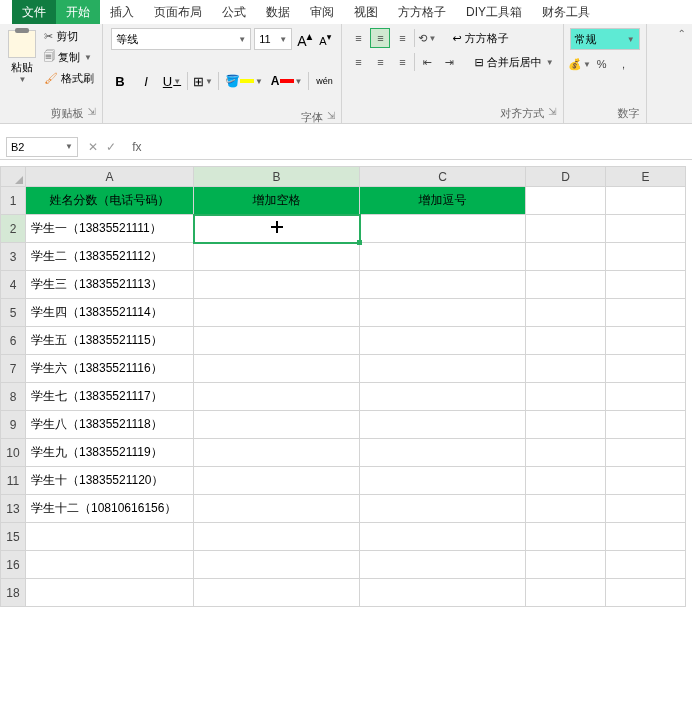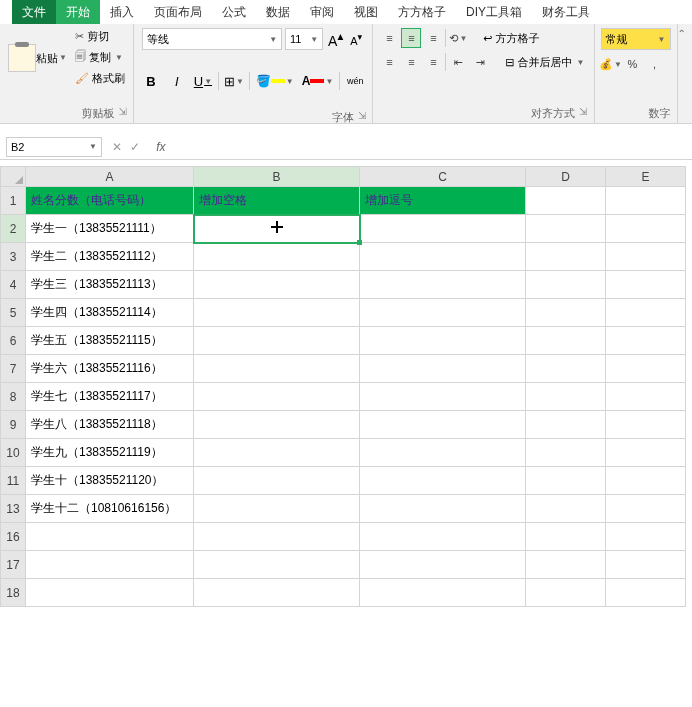--- a/index.html
+++ b/index.html
@@ -12,21 +12,21 @@
 .menubar-item.active { background: #27ae60; color: #fff; }
 
 
 .ribbon { background: #f1f1f1; border-bottom: 1px solid #d4d4d4; display: flex; height: 100px; }
 .ribbon-group { border-right: 1px solid #d4d4d4; padding: 4px 6px 2px 6px; display: flex; flex-direction: column; justify-content: space-between; }
 .ribbon-group-label { text-align: right; font-size: 11px; color: #666; padding-top: 2px; margin-top: 16px; }
 .ribbon-group-label .launcher { float: right; color: #888; font-size: 10px; margin-left: 4px; }
 
 
 .clipboard-content { display: flex; gap: 4px; }
-.paste-btn { display: flex; flex-direction: row; align-items: center; padding: 2px; cursor: pointer; }
+.paste-btn { display: flex; flex-direction: column; align-items: center; padding: 2px; cursor: pointer; }
 .paste-icon { width: 28px; height: 28px; background: #fff8e1; border: 1px solid #ccc; position: relative; }
 .paste-icon::before { content: ""; position: absolute; top: -3px; left: 6px; width: 14px; height: 5px; background: #888; border-radius: 2px; }
 .paste-label { font-size: 11px; margin-top: 2px; }
 .clip-btns { display: flex; flex-direction: column; gap: 2px; }
 .clip-btn { display: flex; align-items: center; gap: 3px; font-size: 11px; cursor: pointer; padding: 1px 2px; }
 .icon-cut { color: #555; }
 .icon-copy { color: #555; }
 .icon-brush { color: #e67e22; }
 
 
@@ -48,44 +48,44 @@
 
 .align-content { display: flex; flex-direction: column; gap: 4px; }
 .align-row { display: flex; gap: 2px; align-items: center; }
 .abtn { width: 20px; height: 20px; display: flex; align-items: center; justify-content: center; cursor: pointer; font-size: 11px; color: #444; }
 .abtn.active { background: #d0e8d0; border: 1px solid #27ae60; }
 .wrap-btn { display: flex; align-items: center; gap: 3px; font-size: 11px; cursor: pointer; padding: 1px 3px; }
 .merge-btn { display: flex; align-items: center; gap: 3px; font-size: 11px; cursor: pointer; padding: 1px 3px; }
 
 
 .number-content { display: flex; flex-direction: column; gap: 4px; }
-.num-select { width: 70px; height: 22px; border: 1px solid #ccc; background: #fde047; padding: 2px 4px; font-size: 11px; display: flex; align-items: center; justify-content: space-between; }
+.num-select { width: 70px; height: 22px; border: 1px solid #ccc; background: #5eead4; padding: 2px 4px; font-size: 11px; display: flex; align-items: center; justify-content: space-between; }
 
 
 .formula-bar { display: flex; align-items: center; height: 26px; border-bottom: 1px solid #d4d4d4; background: #fff; padding-left: 6px; }
-.name-box { width: 96px; height: 20px; border: 1px solid #ccc; padding: 2px 4px; font-size: 11px; display: flex; align-items: center; justify-content: space-between; }
+.name-box { width: 72px; height: 20px; border: 1px solid #ccc; padding: 2px 4px; font-size: 11px; display: flex; align-items: center; justify-content: space-between; }
 .fx-btns { display: flex; gap: 8px; padding: 0 10px; color: #999; }
-.fx-label { font-style: italic; color: #666; padding: 0 6px; }
+.fx-label { color: #666; padding: 0 6px; }
 .formula-input { flex: 1; height: 20px; border: none; padding: 2px; font-size: 11px; }
 
 
 .grid-container { position: relative; }
 .grid { border-collapse: collapse; table-layout: fixed; }
 .grid th, .grid td { border: 1px solid #d4d4d4; font-size: 12px; font-weight: normal; }
 .corner { width: 25px; height: 20px; background: #e6e6e6; border-right: 1px solid #bbb; border-bottom: 1px solid #bbb; position: relative; }
 .corner::after { content: ""; position: absolute; right: 2px; bottom: 2px; width: 0; height: 0; border-left: 8px solid transparent; border-bottom: 8px solid #b0b0b0; }
 .col-header { background: #e6e6e6; height: 20px; text-align: center; color: #444; }
 .col-header.w-a { width: 168px; }
 .col-header.w-b { width: 166px; }
 .col-header.w-c { width: 166px; }
 .col-header.w-d { width: 80px; }
 .col-header.w-e { width: 80px; }
 .row-header { background: #e6e6e6; width: 25px; text-align: center; color: #444; height: 28px; }
 .cell { background: #fff; padding: 3px 5px; height: 28px; vertical-align: middle; }
-.cell.header-cell { background: #00b050; color: #4c1d95; text-align: left; }
+.cell.header-cell { background: #00b050; color: #000000; text-align: center; }
 .cell.selected { border: 2px solid #27ae60 !important; position: relative; }
 .cell.selected::after { content: ""; position: absolute; right: -3px; bottom: -3px; width: 5px; height: 5px; background: #27ae60; }
 .col-header.sel, .row-header.sel { background: #d5e8d5; }
 
 
 .cursor-cross { display: inline-block; width: 12px; height: 12px; position: relative; margin: 0 auto; }
 .cursor-cross::before { content: ""; position: absolute; left: 5px; top: 0; width: 2px; height: 12px; background: #000; }
 .cursor-cross::after { content: ""; position: absolute; top: 5px; left: 0; width: 12px; height: 2px; background: #000; }
 .cell.selected { text-align: center; }
 
@@ -345,29 +345,29 @@
         </tr>
   <tr>
           <th class="row-header">13</th>
           <td class="cell">学生十二（10810616156）</td>
           <td class="cell"></td>
           <td class="cell"></td>
           <td class="cell"></td>
           <td class="cell"></td>
         </tr>
   <tr>
+          <th class="row-header">15</th>
+          <td class="cell"></td>
+          <td class="cell"></td>
+          <td class="cell"></td>
+          <td class="cell"></td>
+          <td class="cell"></td>
+        </tr>
+  <tr>
           <th class="row-header">16</th>
-          <td class="cell"></td>
-          <td class="cell"></td>
-          <td class="cell"></td>
-          <td class="cell"></td>
-          <td class="cell"></td>
-        </tr>
-  <tr>
-          <th class="row-header">17</th>
           <td class="cell"></td>
           <td class="cell"></td>
           <td class="cell"></td>
           <td class="cell"></td>
           <td class="cell"></td>
         </tr>
   <tr>
           <th class="row-header">18</th>
           <td class="cell"></td>
           <td class="cell"></td>

